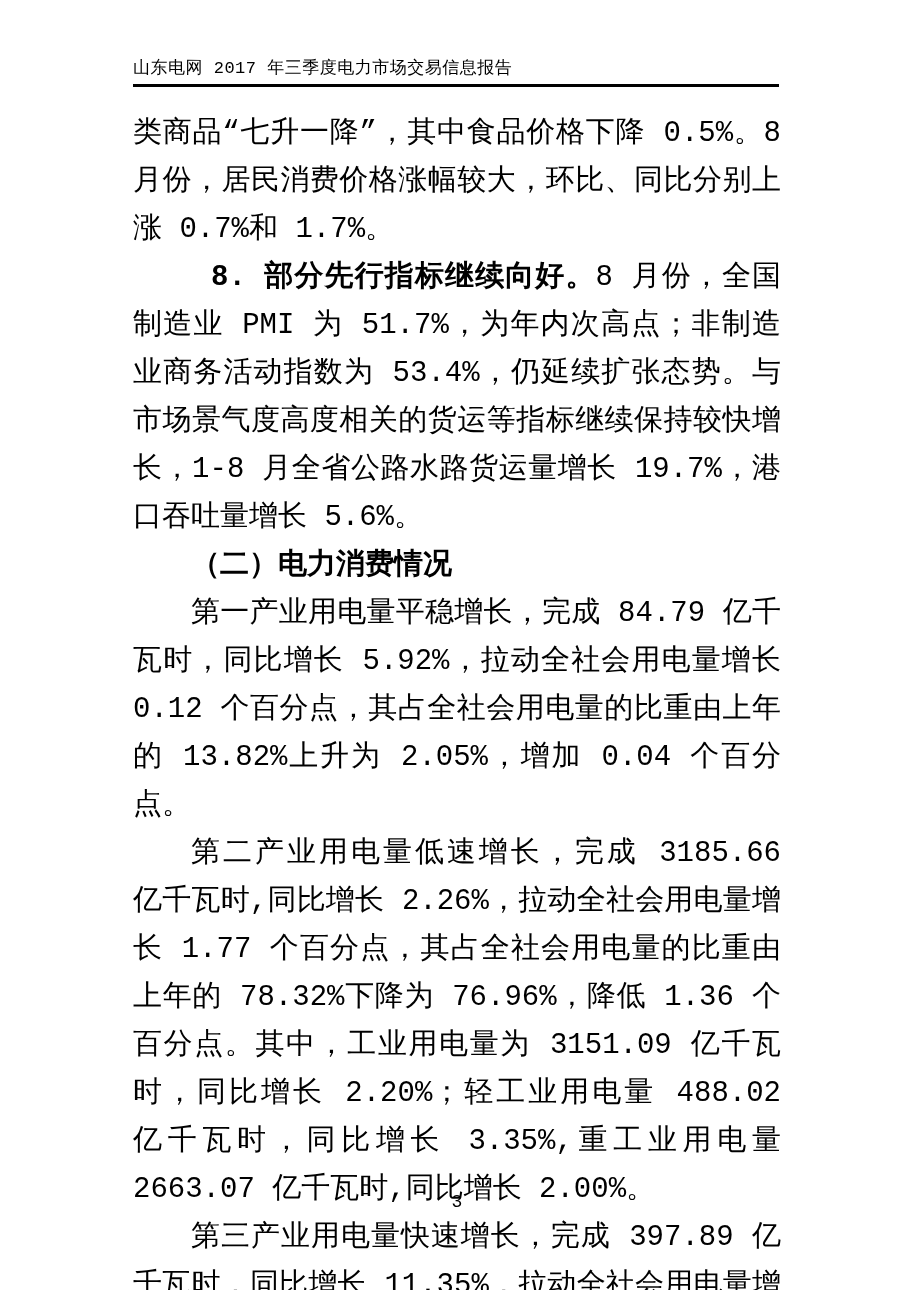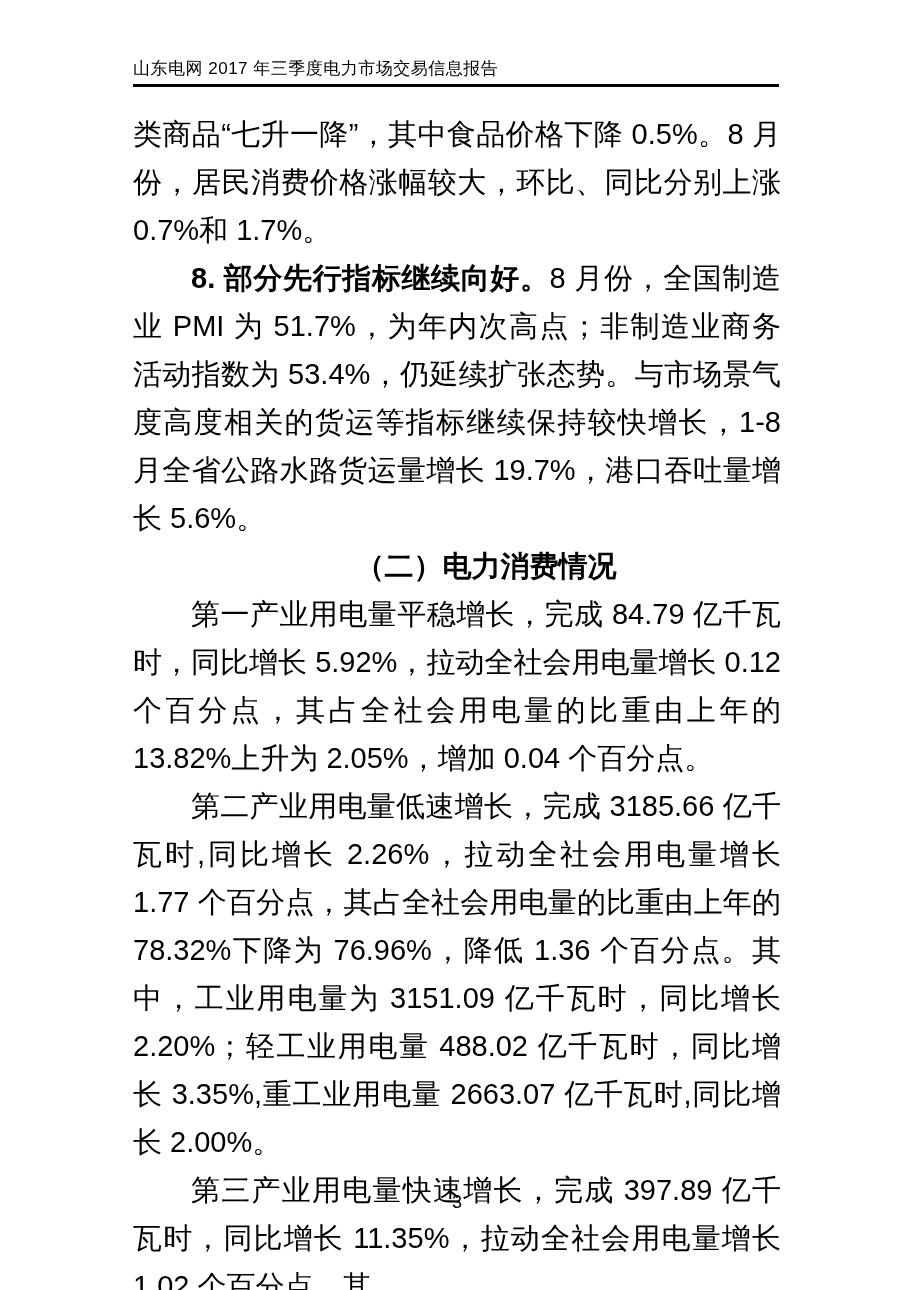--- a/index.html
+++ b/index.html
@@ -6,21 +6,21 @@
     margin: 0;
     padding: 0;
     background: #ffffff;
   }
   .page {
     position: relative;
     width: 912px;
     height: 1290px;
     background: #ffffff;
     color: #000000;
-    font-family: Liberation Sans, sans-serif;
+    font-family: Liberation Mono, monospace;
     overflow: hidden;
   }
   .header-title {
     position: absolute;
     left: 133px;
     top: 58px;
     width: 648px;
     font-size: 17px;
     line-height: 22px;
     letter-spacing: 0.5px;
@@ -47,24 +47,25 @@
   .doc-body p {
     margin: 0;
     padding: 0;
     text-indent: 58px;
   }
   .doc-body p.no-indent {
     text-indent: 0;
   }
   .doc-body p.section-heading {
     font-weight: bold;
-    text-align: center;
+    text-align: left;
   }
   .bold-lead {
     font-weight: bold;
+    margin-left: 20px;
   }
   .footer {
     position: absolute;
     left: 133px;
     top: 1190px;
     width: 648px;
     text-align: center;
     font-size: 18px;
     line-height: 24px;
   }

